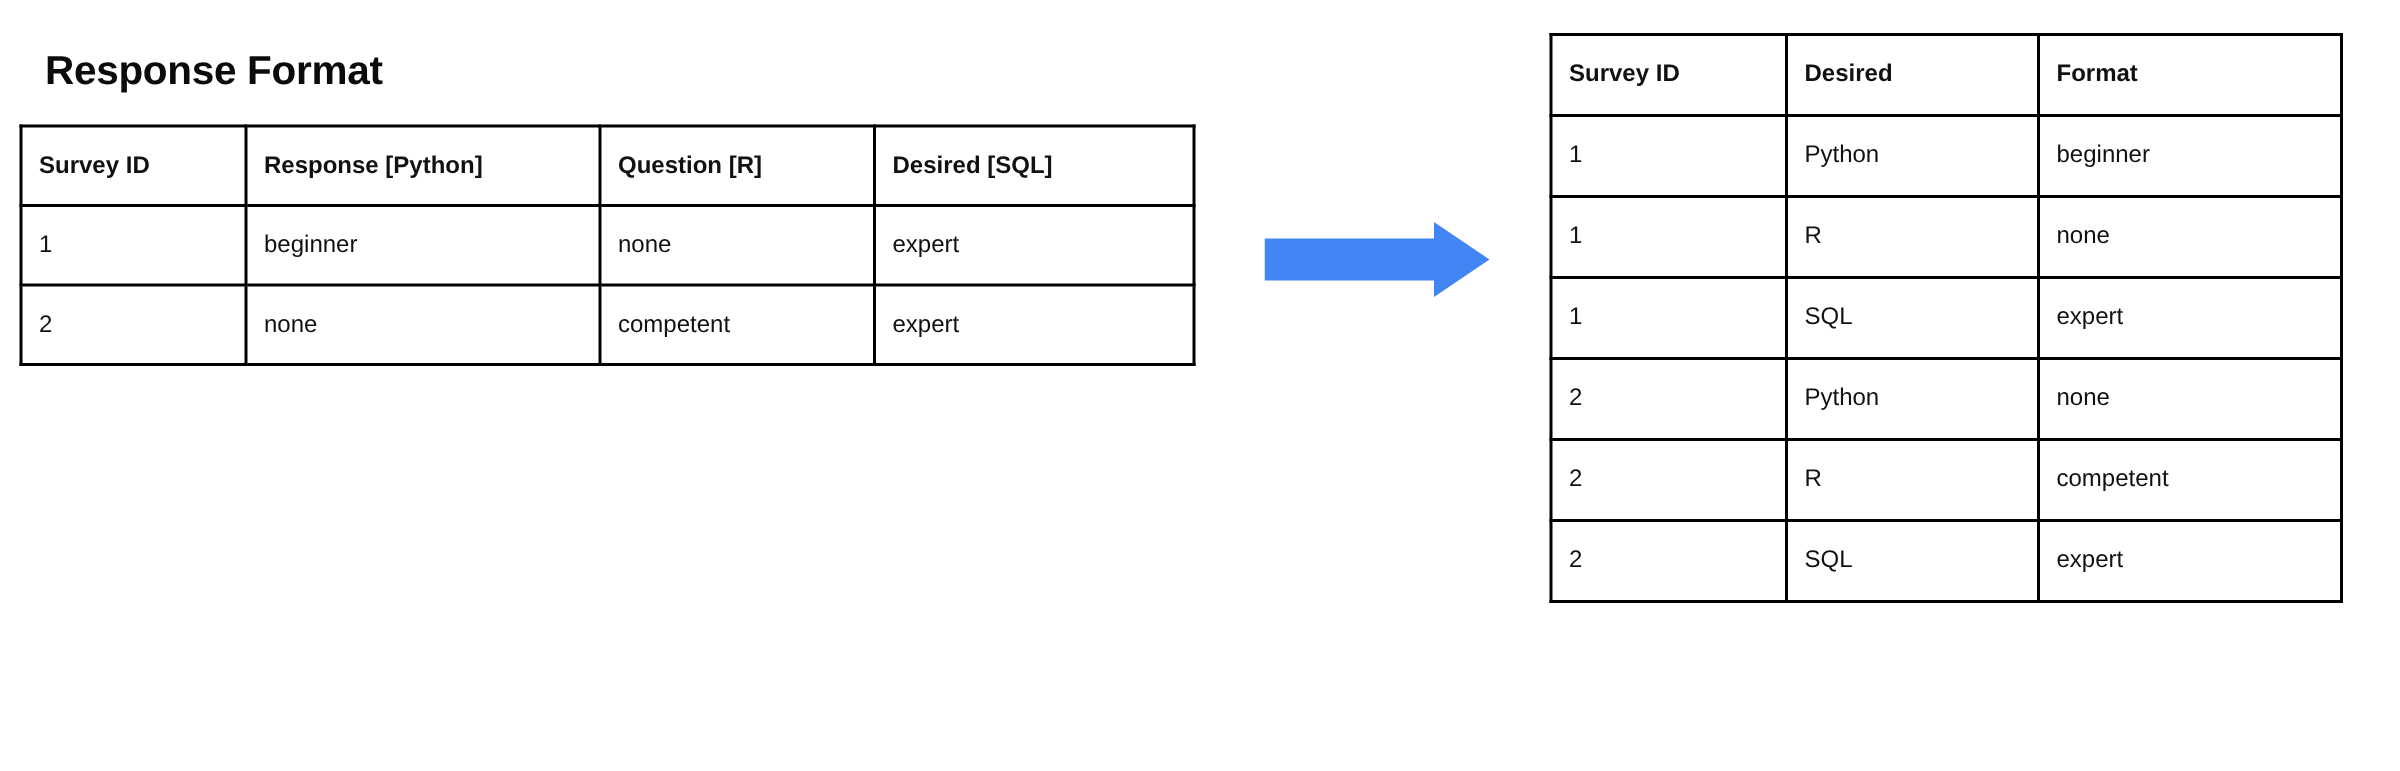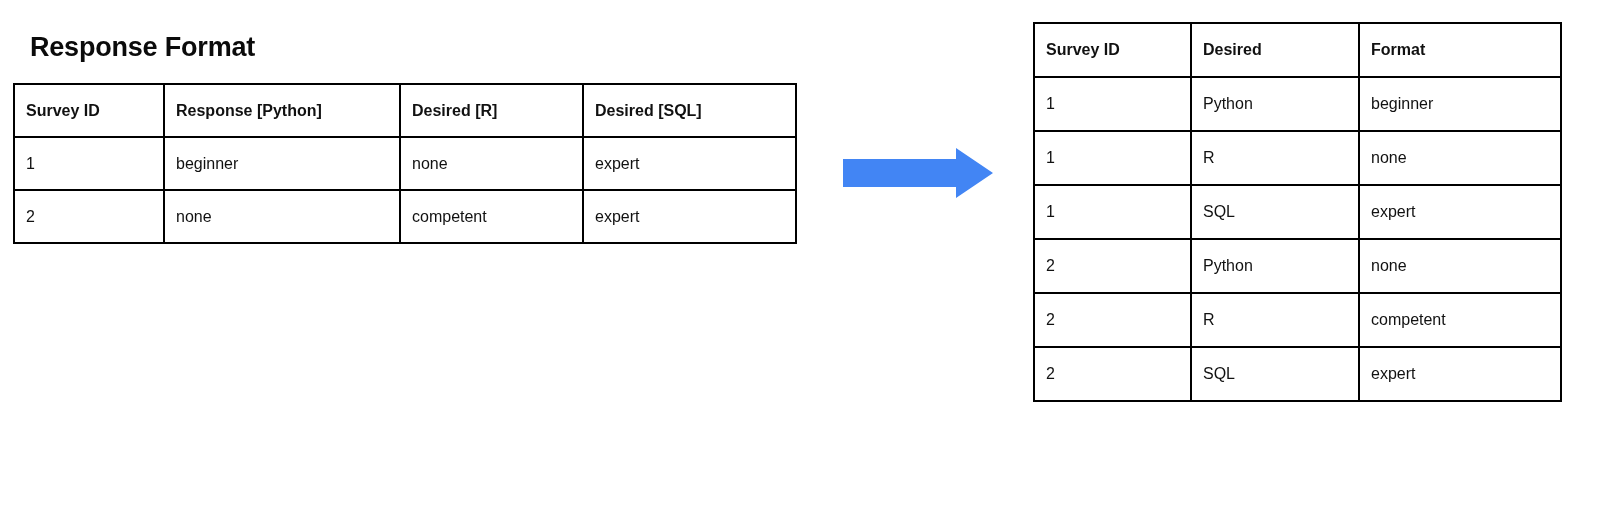--- a/index.html
+++ b/index.html
@@ -96,21 +96,21 @@
     <colgroup>
         <col class="c0">
         <col class="c1">
         <col class="c2">
         <col class="c3">
       </colgroup>
     <thead>
       <tr>
         <th>Survey ID</th>
         <th>Response [Python]</th>
-        <th>Desired [R]</th>
+        <th>Question [R]</th>
         <th>Desired [SQL]</th>
       </tr>
     </thead>
     <tbody>
       <tr>
         <td>1</td>
         <td>beginner</td>
         <td>none</td>
         <td>expert</td>
       </tr>

